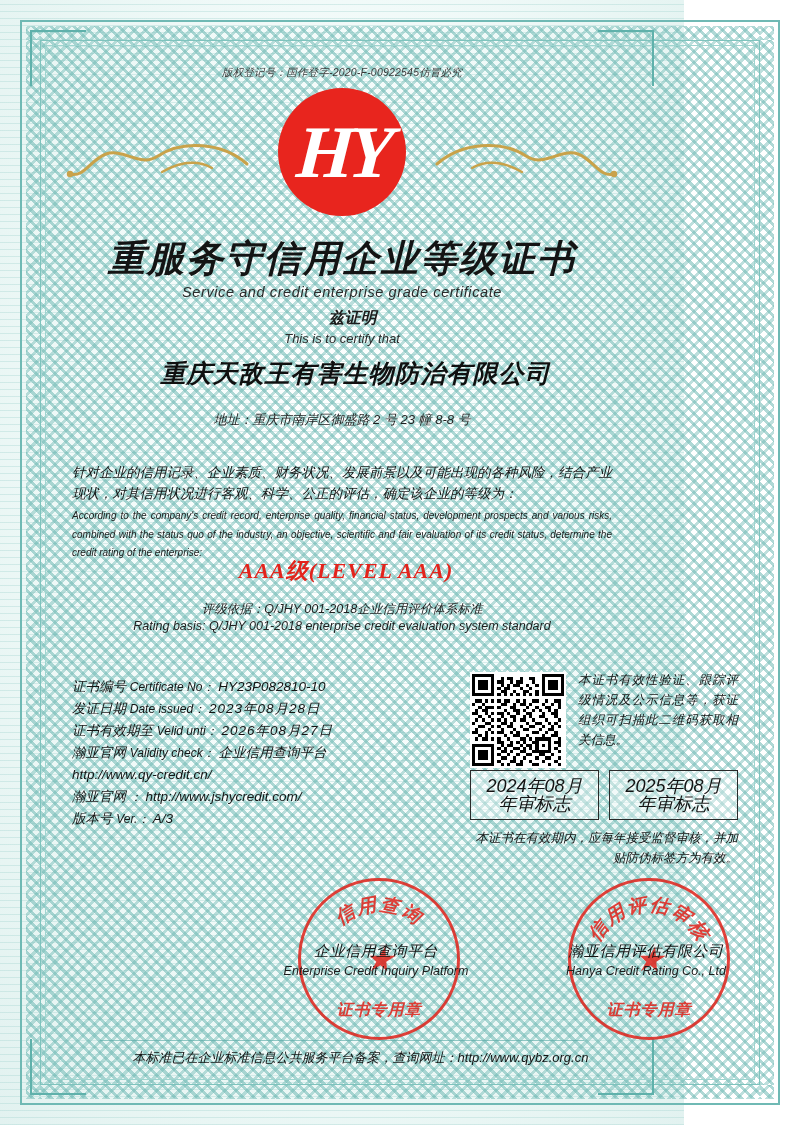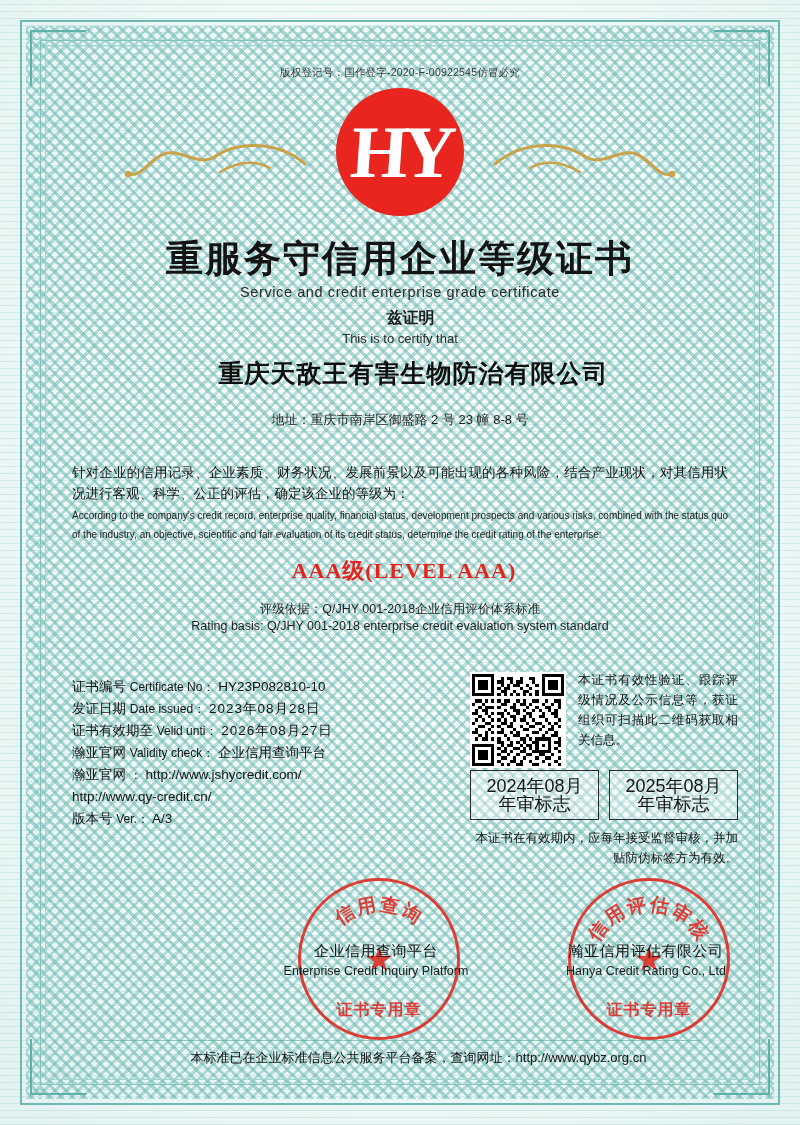--- a/index.html
+++ b/index.html
@@ -13,31 +13,32 @@
     font-family: "Liberation Sans", sans-serif;
     color: #1a1a1a;
     position: relative;
     overflow: hidden;
   }
 
   
   .cert {
     position: absolute;
     left: 0; top: 0;
-    width: 800px;
+    width: 684px;
     height: 1125px;
     background:
       repeating-linear-gradient(
         0deg,
         rgba(168, 214, 210, 0.40) 0px,
         rgba(168, 214, 210, 0.40) 1px,
         rgba(255,255,255,0) 1px,
         rgba(255,255,255,0) 7px
       ),
       radial-gradient(ellipse at 50% 42%, #ffffff 0%, #f3fbfa 45%, #e9f6f4 75%, #e2f2f0 100%);
+    font-style: italic;
   }
 
   
   .frame-outer {
     position: absolute;
     left: 20px; top: 20px;
     width: 760px; height: 1085px;
     border: 2px solid #6fb9b4;
     box-sizing: border-box;
   }
@@ -452,26 +453,26 @@
       <span class="lbl-cn">证书有效期至</span>
       <span class="lbl-en">Velid unti：</span>
       <span class="val val-sp">2026年08月27日</span>
     </div>
     <div class="row">
       <span class="lbl-cn">瀚亚官网</span>
       <span class="lbl-en">Validity check：</span>
       <span class="val">企业信用查询平台</span>
     </div>
     <div class="row">
+      <span class="val">http://www.qy-credit.cn/</span>
+    </div>
+    <div class="row">
       <span class="lbl-cn">瀚亚官网</span>
       <span class="lbl-en">：</span>
       <span class="val">http://www.jshycredit.com/</span>
-    </div>
-    <div class="row">
-      <span class="val">http://www.qy-credit.cn/</span>
     </div>
     <div class="row">
       <span class="lbl-cn">版本号</span>
       <span class="lbl-en">Ver.：</span>
       <span class="val">A/3</span>
     </div>
   </div>
 
   <div class="qr">
     <svg width="92" height="92" viewBox="0 0 29 29" shape-rendering="crispEdges">

